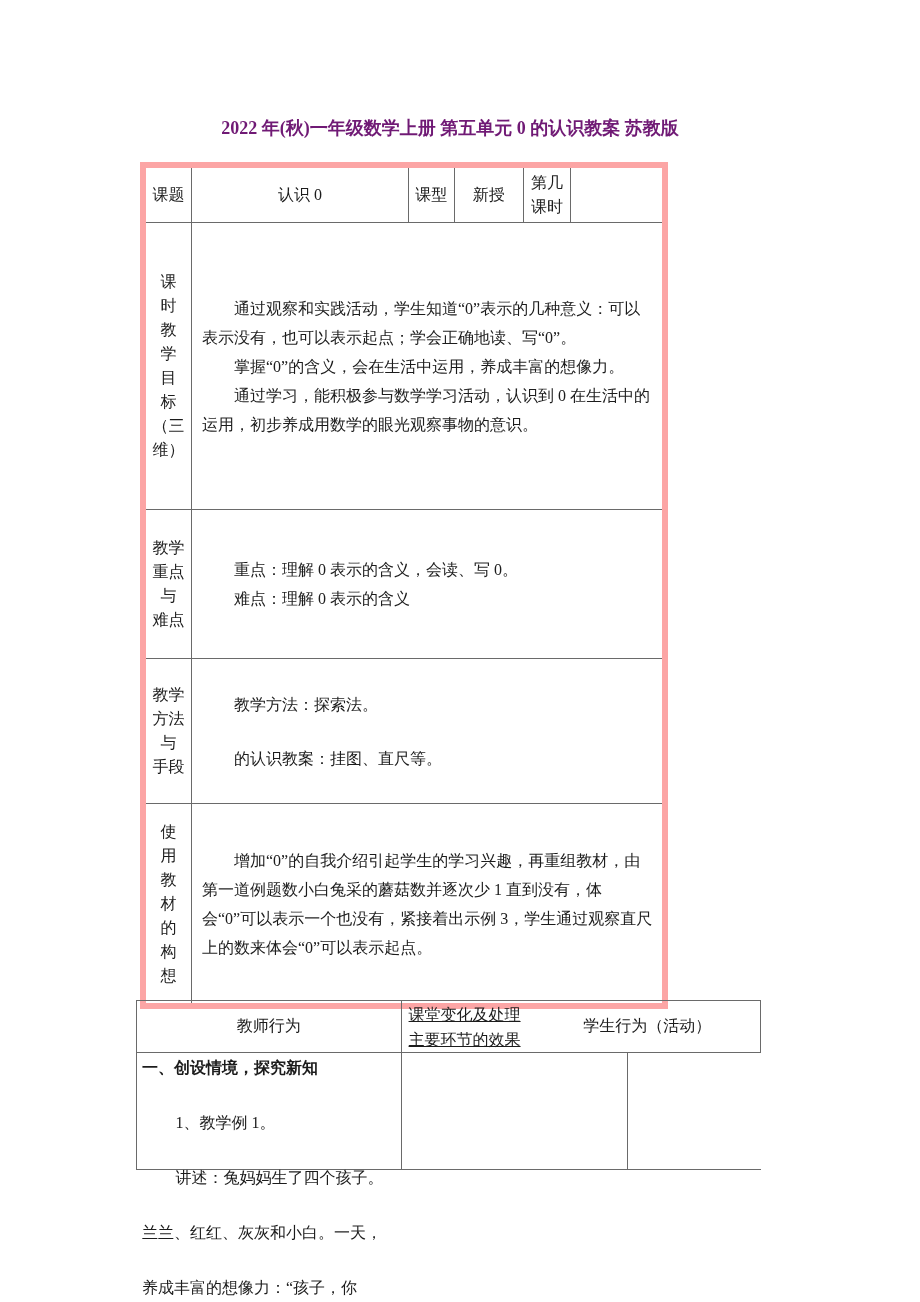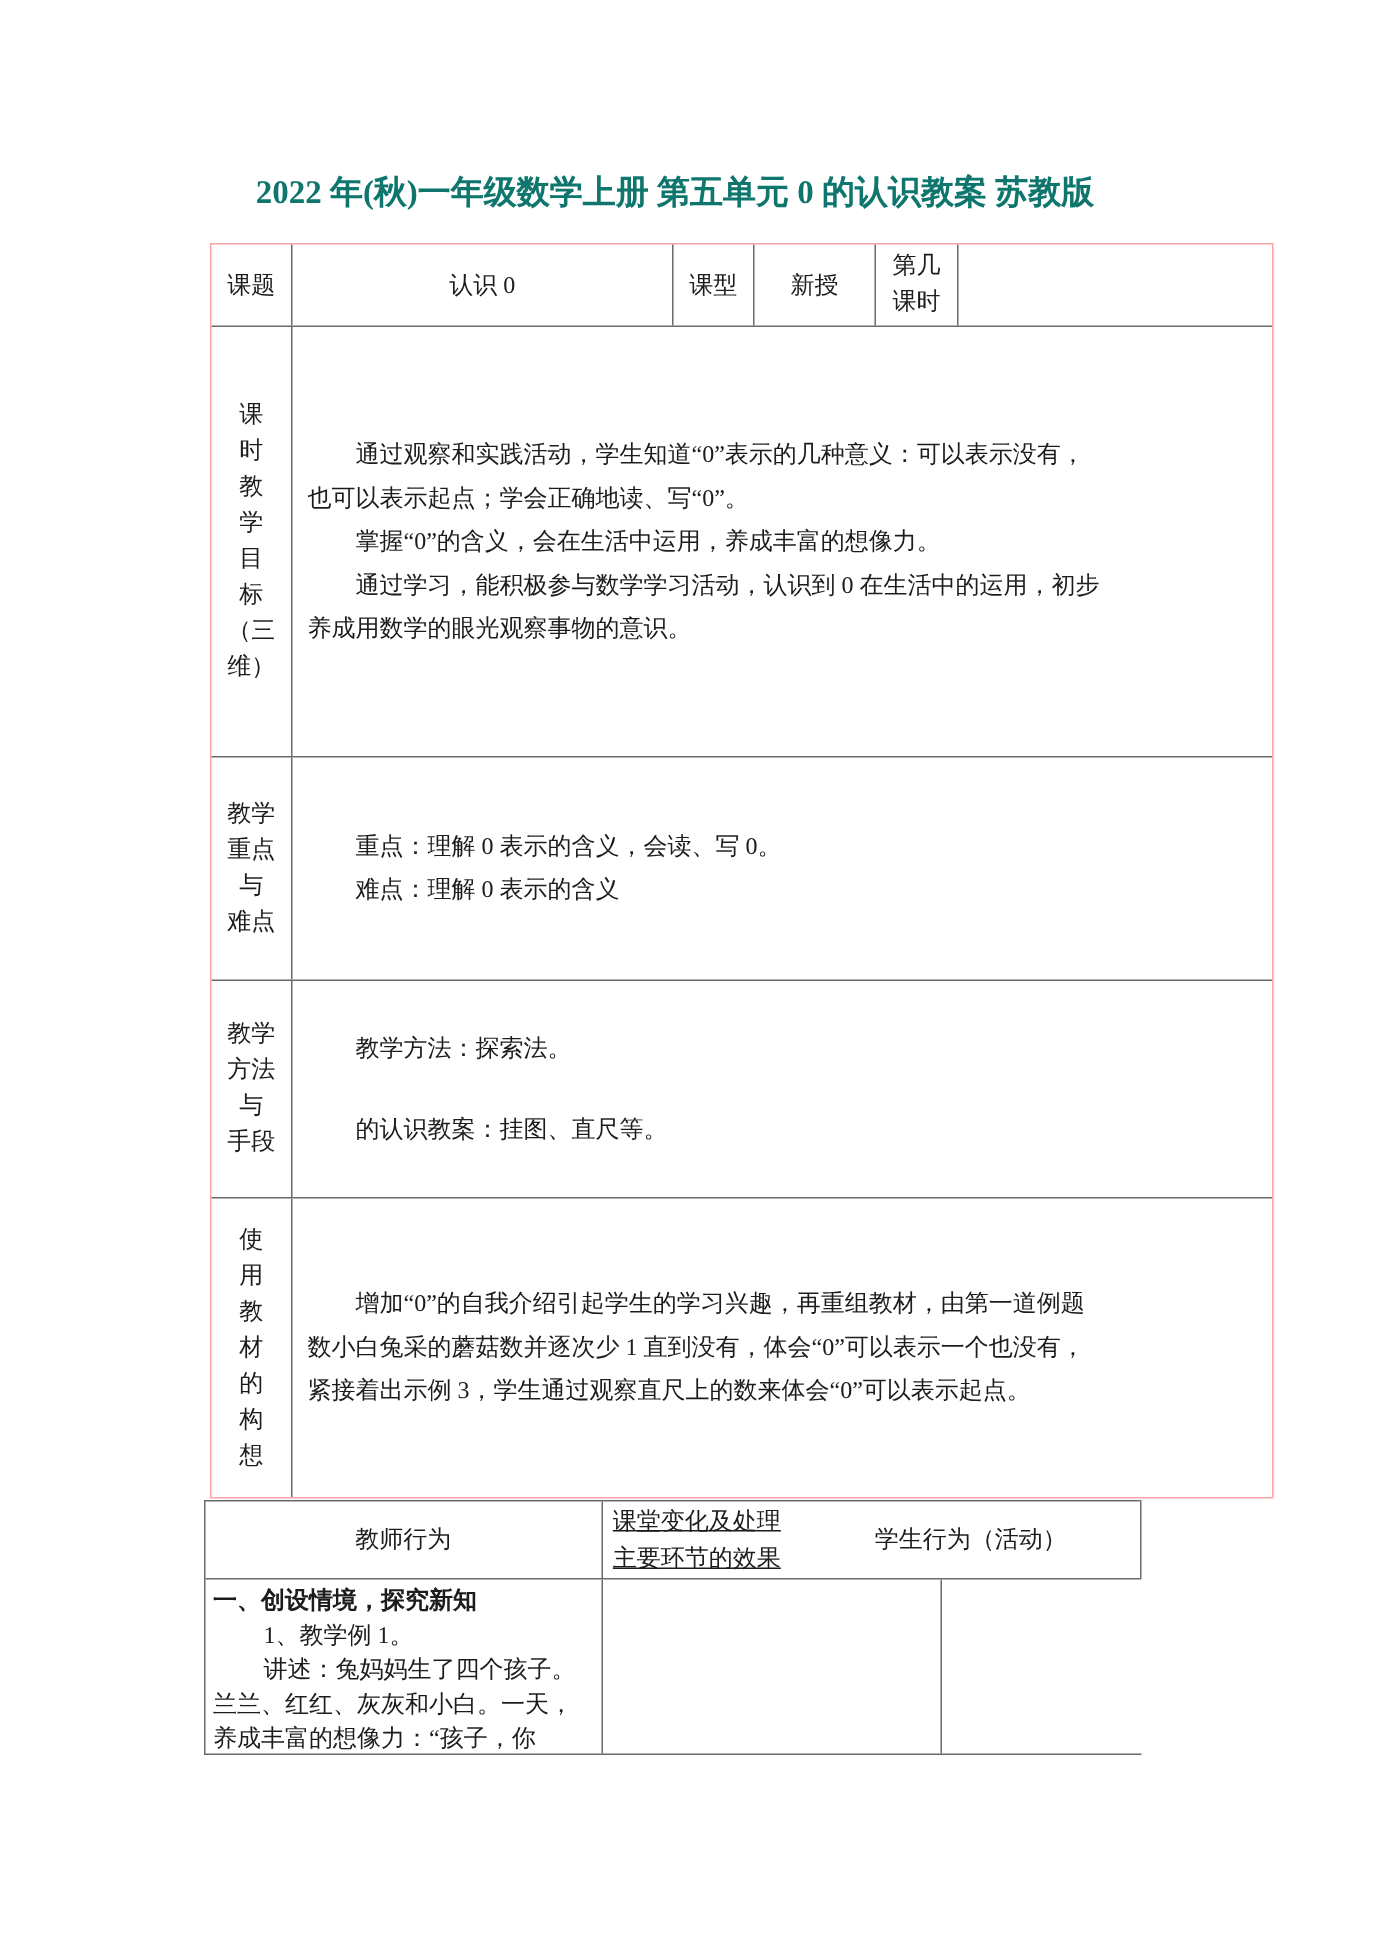--- a/index.html
+++ b/index.html
@@ -10,33 +10,33 @@
     font-family: "Liberation Serif", "DejaVu Serif", serif;
     color: #1c1c1c;
     overflow: hidden;
   }
 
   
   .doc-title {
     position: absolute;
     left: 130px; top: 113px; width: 640px;
     text-align: center;
-    font-size: 22px;
+    font-size: 18px;
     font-weight: bold;
-    color: #0f766e;
+    color: #701a75;
     line-height: 30px;
     white-space: nowrap;
   }
 
   
   .info-table {
     position: absolute;
     left: 140px; top: 162px;
-    width: 709px;
-    border: 1px solid #fca5a5;
+    width: 528px;
+    border: 6px solid #fca5a5;
     font-size: 16px;
   }
   .it-row { display: flex; border-bottom: 1px solid #6a6a6a; }
   .it-row:last-child { border-bottom: none; }
   .cell {
     border-right: 1px solid #6a6a6a;
     display: flex; flex-direction: column;
     justify-content: center;
   }
   .cell:last-child { border-right: none; }
@@ -93,20 +93,21 @@
   .classroom-head {
     padding-left: 7px; padding-right: 2px;
     line-height: 25px;
     white-space: pre-line;
     text-decoration: underline;
   }
   .teacher-cell {
     justify-content: flex-start;
     padding: 3px 4px 0 5px;
     line-height: 23px;
+    gap: 32px;
   }
   .teacher-cell .heading { font-weight: bold; }
   .teacher-cell .tline.ind { text-indent: 2.1em; }
 </style>
 </head>
 <body>
 
 <div>
 
   <div class="doc-title">2022 年(秋)一年级数学上册 第五单元 0 的认识教案 苏教版</div>

